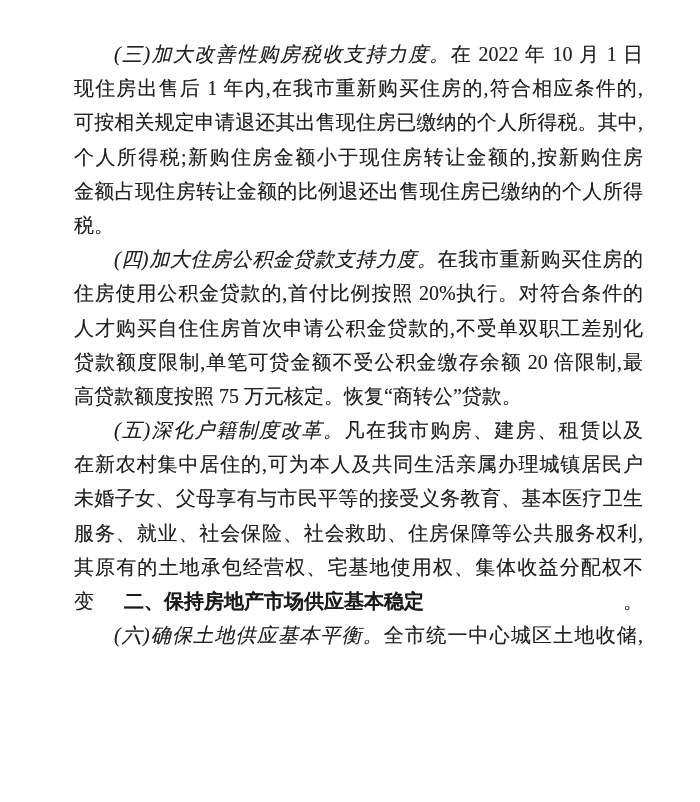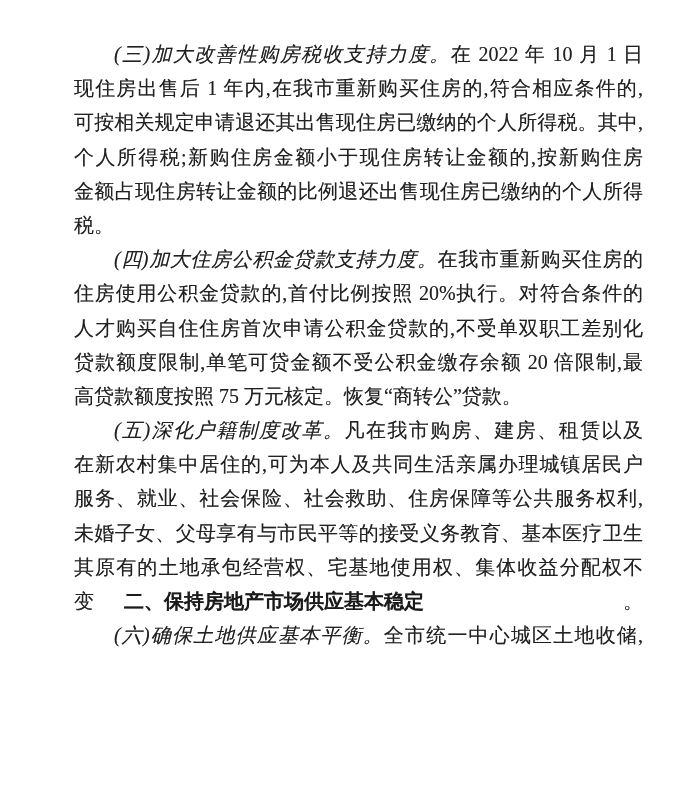--- a/index.html
+++ b/index.html
@@ -60,19 +60,19 @@
       <div class="line justify"><span class="seg body">个人所得税;新购住房金额小于现住房转让金额的,按新购住房</span></div>
       <div class="line justify"><span class="seg body">金额占现住房转让金额的比例退还出售现住房已缴纳的个人所得</span></div>
       <div class="line"><span class="seg body">税。</span></div>
       <div class="line justify indent"><span class="seg kai">(四)加大住房公积金贷款支持力度。</span><span class="seg body">在我市重新购买住房的</span></div>
       <div class="line justify"><span class="seg body">住房使用公积金贷款的,首付比例按照 20%执行。对符合条件的</span></div>
       <div class="line justify"><span class="seg body">人才购买自住住房首次申请公积金贷款的,不受单双职工差别化</span></div>
       <div class="line justify"><span class="seg body">贷款额度限制,单笔可贷金额不受公积金缴存余额 20 倍限制,最</span></div>
       <div class="line"><span class="seg body">高贷款额度按照 75 万元核定。恢复“商转公”贷款。</span></div>
       <div class="line justify indent"><span class="seg kai">(五)深化户籍制度改革。</span><span class="seg body">凡在我市购房、建房、租赁以及</span></div>
       <div class="line justify"><span class="seg body">在新农村集中居住的,可为本人及共同生活亲属办理城镇居民户</span></div>
+      <div class="line justify"><span class="seg body">未婚子女、父母享有与市民平等的接受义务教育、基本医疗卫生</span></div>
       <div class="line justify"><span class="seg body">服务、就业、社会保险、社会救助、住房保障等公共服务权利,</span></div>
-      <div class="line justify"><span class="seg body">未婚子女、父母享有与市民平等的接受义务教育、基本医疗卫生</span></div>
       <div class="line justify"><span class="seg body">其原有的土地承包经营权、宅基地使用权、集体收益分配权不变。</span></div>
       <div class="line indent heading"><span class="seg heading">二、保持房地产市场供应基本稳定</span></div>
       <div class="line justify indent"><span class="seg kai">(六)确保土地供应基本平衡。</span><span class="seg body">全市统一中心城区土地收储,</span></div>
     </div>
 </div>
 
 </body></html>

